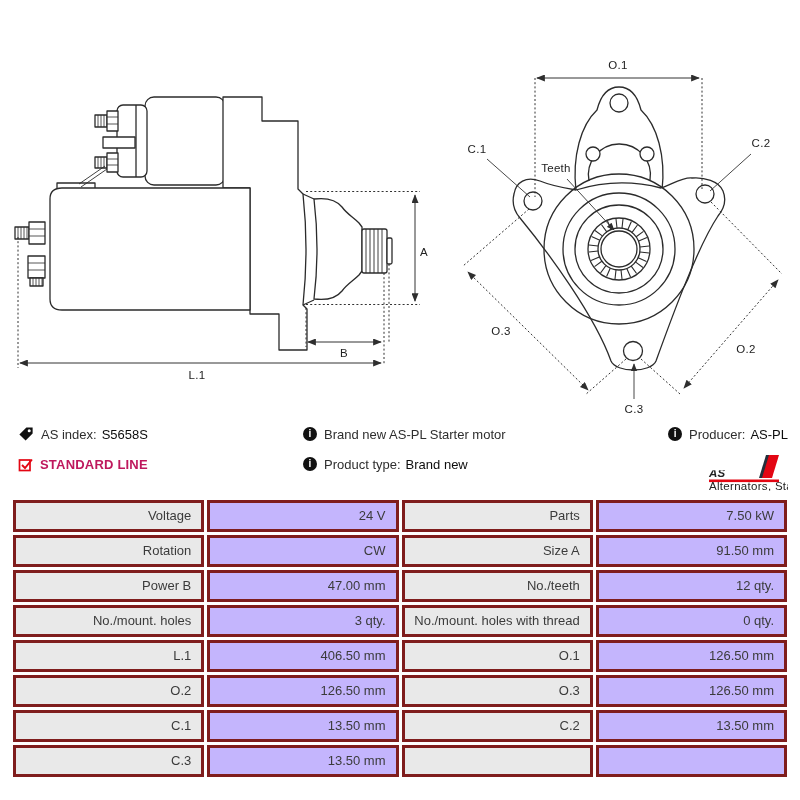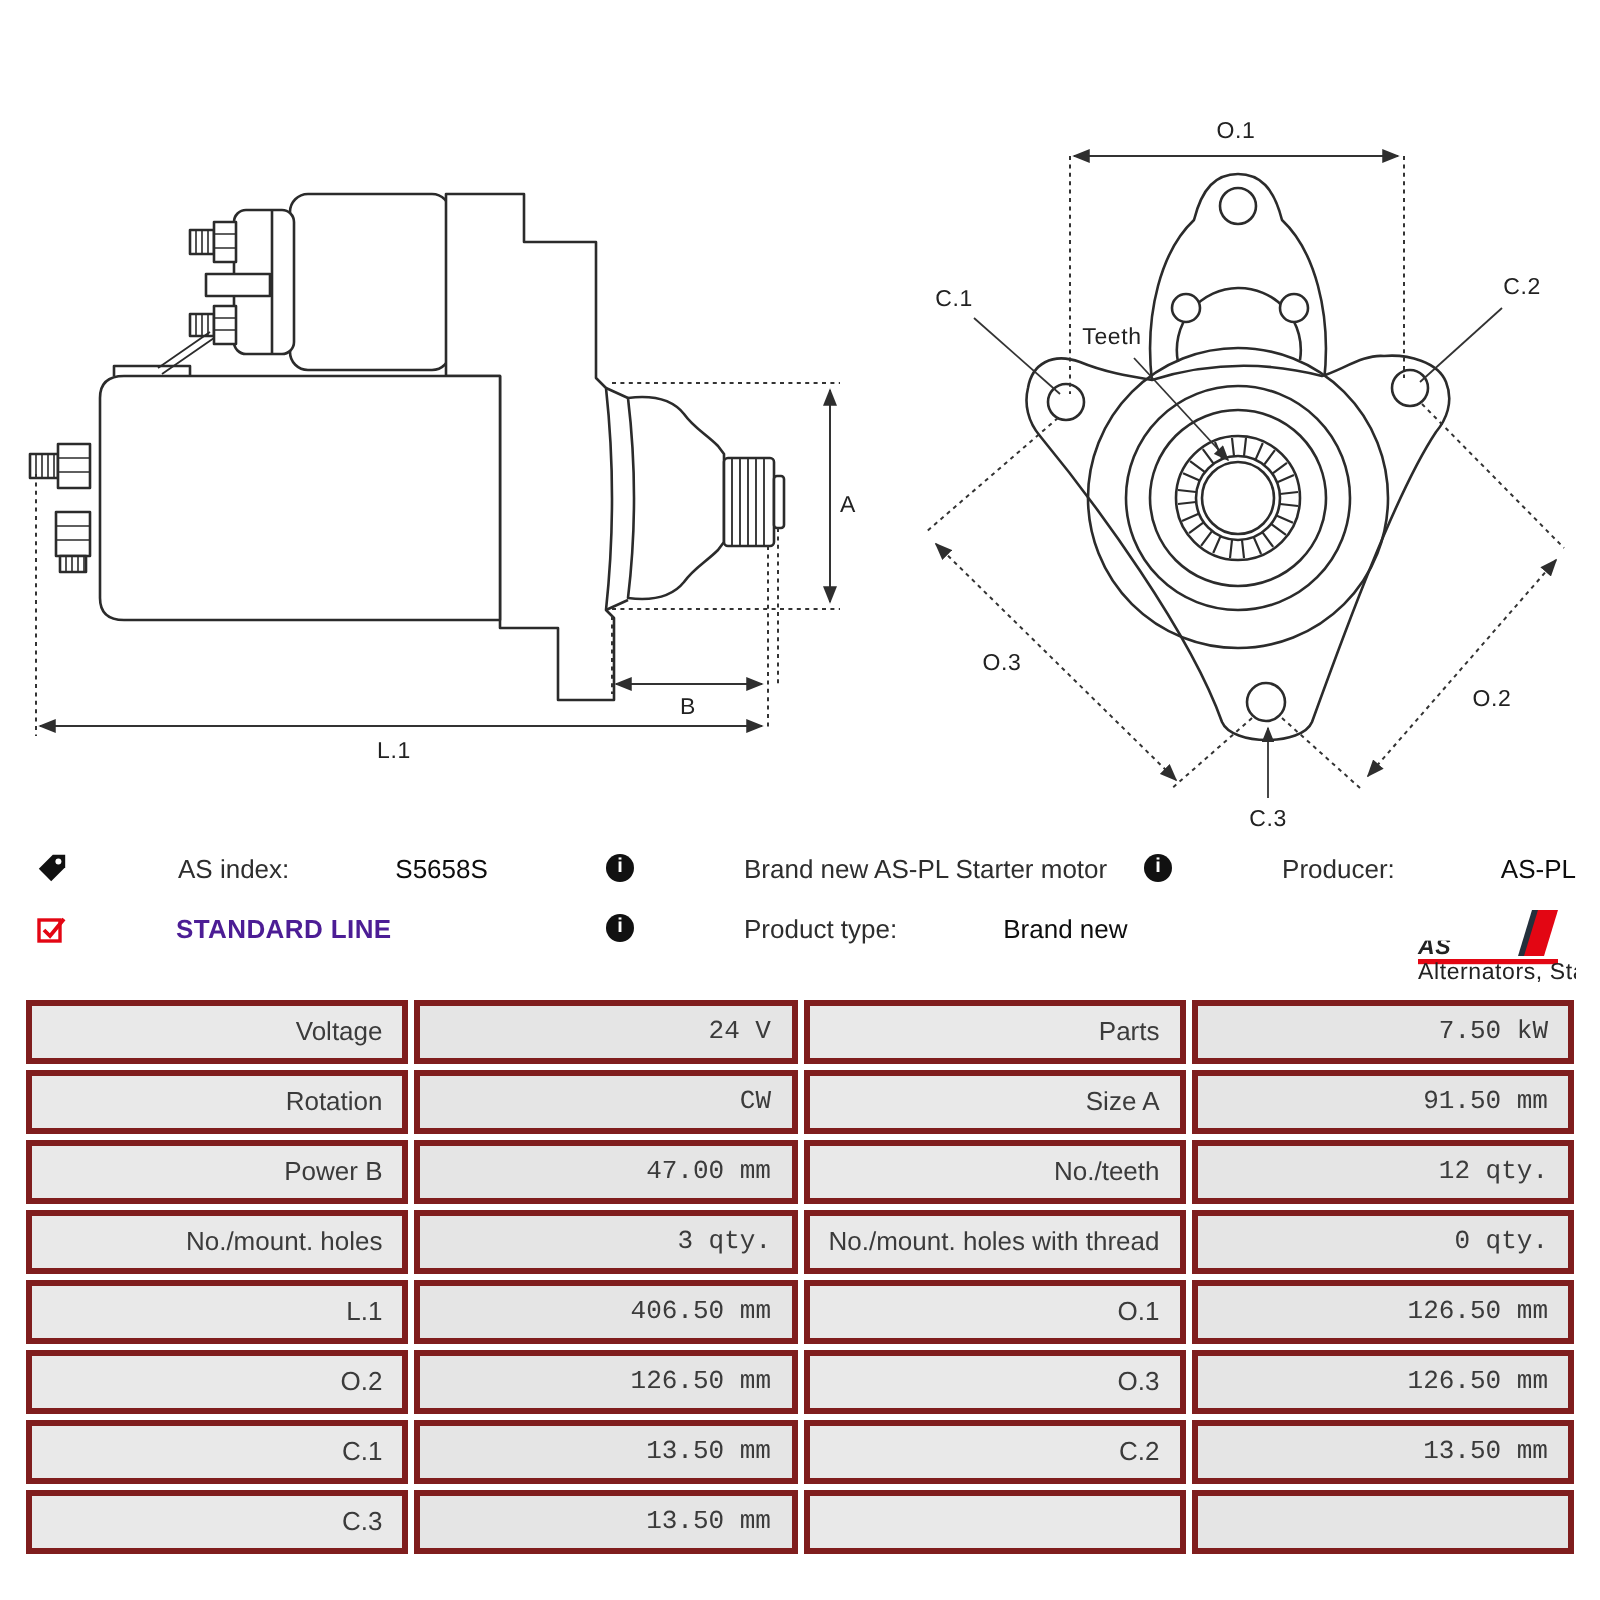--- a/index.html
+++ b/index.html
@@ -10,35 +10,35 @@
   
   .side-svg{position:absolute;left:10px;top:55px;}
   .front-svg{position:absolute;left:430px;top:28px;}
 
   
   .info-col{position:absolute;top:424px;}
   .col-left{left:18px;width:272px;}
   .col-mid{left:303px;width:335px;}
   .col-right{right:12px;width:170px;display:flex;flex-direction:column;align-items:flex-end;}
   .info-line{display:flex;align-items:center;height:20px;margin-bottom:10px;
-             font-size:13px;color:#2e2e2e;white-space:nowrap;gap:48px;}
+             font-size:13px;color:#2e2e2e;white-space:nowrap;}
   .info-line .txt{margin-left:7px;}
   .info-line .val{font-weight:normal;color:#0d0d0d;margin-left:5px;}
-  .standard-line{color:#4c1d95;font-weight:bold;letter-spacing:.2px;}
+  .standard-line{color:#be185d;font-weight:bold;letter-spacing:.2px;}
   .iicon{display:inline-block;width:14px;height:14px;border-radius:50%;background:#111;
          color:#fff;font-size:10px;font-weight:bold;line-height:14px;text-align:center;flex:0 0 14px;}
   .as-logo{margin-top:1px;}
 
   
   .spec-table{position:absolute;left:10px;top:497px;width:780px;
               border-collapse:separate;border-spacing:3px;table-layout:fixed;}
   .spec-table td{border:3px solid #7f1d1d;font-size:13px;color:#3b3b3b;
                  text-align:right;padding:5px 10px 5px 8px;vertical-align:middle;line-height:16px;}
   .spec-table td.lbl{background:#e9e9e9;}
-  .spec-table td.val{background:#e5e5e5;font-family:Liberation Mono, monospace;}
+  .spec-table td.val{background:#c4b5fd;}
 </style>
 </head>
 <body>
 
 <div class="page">
 
   <svg class="side-svg" width="430" height="360" viewBox="0 0 430 360">
     <defs>
       <marker id="ah1" viewBox="0 0 10 8" refX="9" refY="4" markerWidth="9" markerHeight="7" orient="auto-start-reverse">
         <path d="M0,0 L10,4 L0,8 Z" fill="#2e2e2e"></path>

